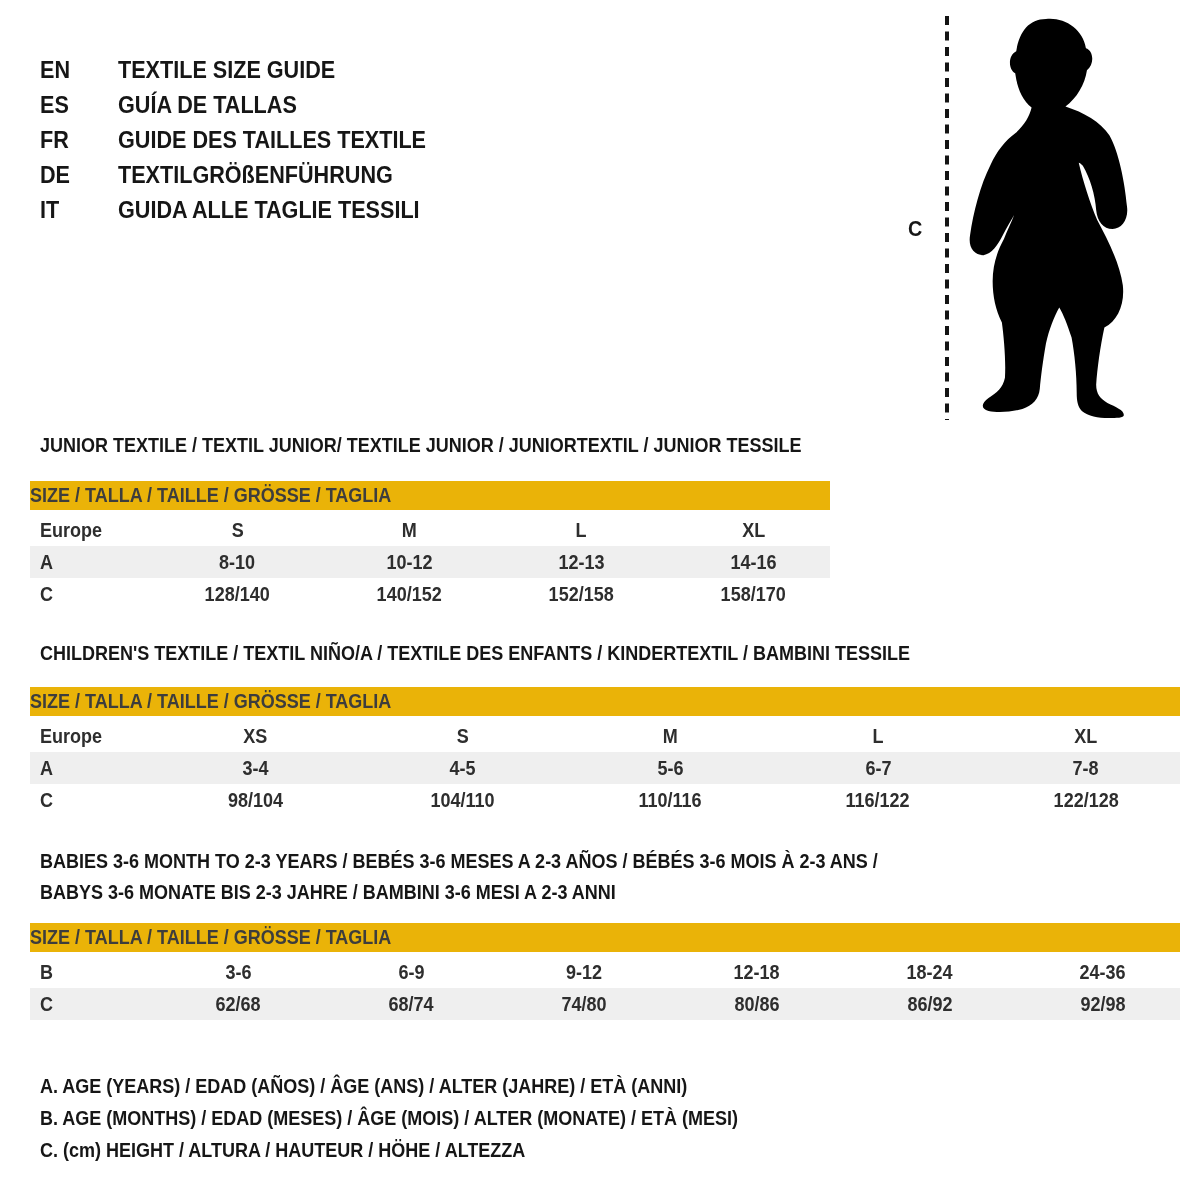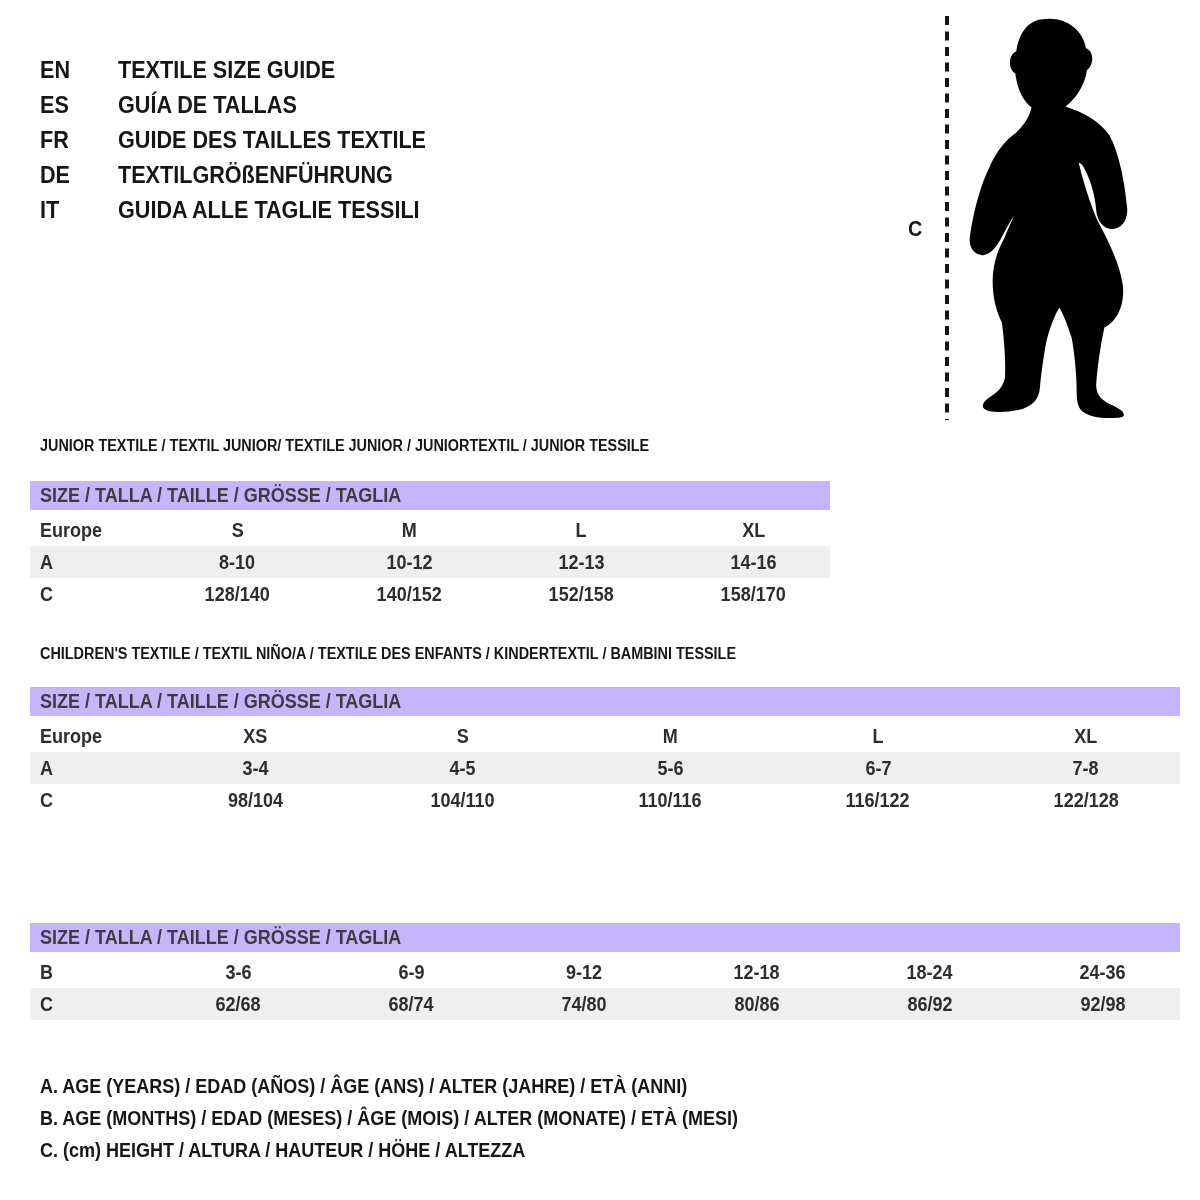--- a/index.html
+++ b/index.html
@@ -17,33 +17,33 @@
   .lang-list { position:absolute; left:40px; top:26px;margin-top:26px; }
   .lang-row  { display:flex; height:35px; align-items:center; font-size:24px; font-weight:700; color:#161616; }
   .lang-code { width:78px; }
   
   .figure     { position:absolute; left:900px; top:14px; width:280px; height:412px; }
   .dash-line  { position:absolute; left:44px; top:2px; }
   .c-label    { position:absolute; left:8px; top:202px; font-size:22px; font-weight:700; color:#161616; }
   .toddler    { position:absolute; left:66px; top:2px; }
 
   
-  .section-title { position:absolute; left:40px; font-size:16px; font-weight:700; color:#161616; line-height:31px; }
+  .section-title { position:absolute; left:40px; font-size:20px; font-weight:700; color:#161616; line-height:31px; }
   #junior-title   { top:430px; }
   #children-title { top:638px; }
   #babies-title   { top:846px; }
 
   
   .sizetable { position:absolute; left:30px; }
   #junior-table   { top:481px; width:800px; }
   #children-table { top:687px; width:1150px; }
   #babies-table   { top:923px; width:1150px; }
   .size-header {
-    height:29px; background:#c4b5fd; display:flex; align-items:center;
-    padding-left:10px; font-size:20px; font-weight:700; color:#3d3d3d; margin-bottom:4px;
+    height:29px; background:#eab308; display:flex; align-items:center;
+    font-size:20px; font-weight:700; color:#3d3d3d; margin-bottom:4px;
   }
   .trow { display:flex; height:32px; align-items:center; font-size:20px; font-weight:700; color:#2e2e2e;gap:19px; }
   .trow.alt { background:#efefef; }
   .tlabel { width:112px; padding-left:10px; }
   .tcell  { flex:1; display:flex; justify-content:center; align-items:center; }
 
   
   .legend { position:absolute; left:40px; top:1066px; }
   .legend-line { height:32px; display:flex; align-items:flex-end; font-size:20px; font-weight:700; color:#161616; }
 </style>
@@ -208,20 +208,24 @@
         </span>
       <span class="tcell">
           <span class="cx-c">116/122</span>
         </span>
       <span class="tcell">
           <span class="cx-c">122/128</span>
         </span>
     </div>
   </div>
 
+  <div class="section-title" id="babies-title">
+    <div><span class="cx">BABIES 3-6 MONTH TO 2-3 YEARS / BEBÉS 3-6 MESES A 2-3 AÑOS / BÉBÉS 3-6 MOIS À 2-3 ANS /</span></div>
+    <div><span class="cx">BABYS 3-6 MONATE BIS 2-3 JAHRE / BAMBINI 3-6 MESI A 2-3 ANNI</span></div>
+  </div>
   <div class="sizetable" id="babies-table">
     <div class="size-header">
       <span class="cx">SIZE / TALLA / TAILLE / GRÖSSE / TAGLIA</span>
     </div>
     <div class="trow">
       <span class="tlabel"><span class="cx">B</span></span>
       <span class="tcell">
           <span class="cx-c">3-6</span>
         </span>
       <span class="tcell">

